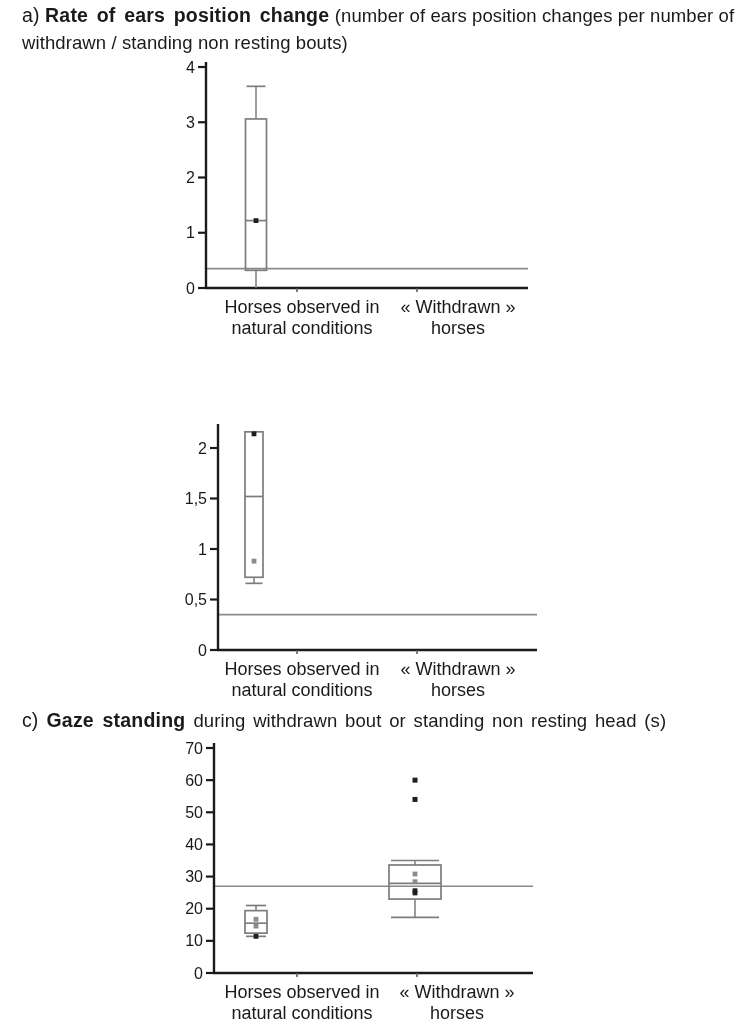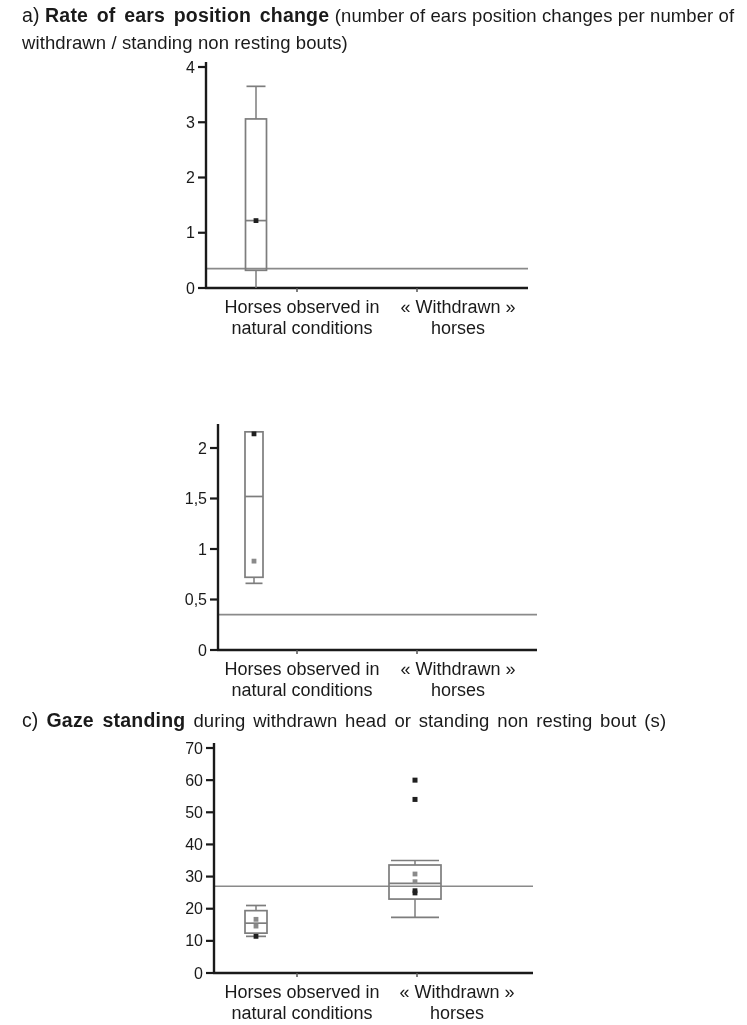--- a/index.html
+++ b/index.html
@@ -74,21 +74,21 @@
       <rect x="251.6" y="152.72" width="4.8" height="4.8" fill="#8a8a8a"></rect>
       <text x="302" y="269" text-anchor="middle" font-size="18px" fill="#1a1a1a">Horses observed in</text>
       <text x="302" y="290" text-anchor="middle" font-size="18px" fill="#1a1a1a">natural conditions</text>
       <text x="458" y="269" text-anchor="middle" font-size="18px" fill="#1a1a1a">« Withdrawn »</text>
       <text x="458" y="290" text-anchor="middle" font-size="18px" fill="#1a1a1a">horses</text>
     </svg>
 
   <div class="fig-title nowrap" style="top:707px;">
     <span>c)</span>
     <b>Gaze standing</b>
-    <span class="sub">during withdrawn head or standing non resting bout (s)</span>
+    <span class="sub">during withdrawn bout or standing non resting head (s)</span>
   </div>
   <svg id="chart-c" width="747" height="292" viewBox="0 0 747 292" style="top: 733px;">
       <line x1="214" y1="153.21428571428567" x2="533" y2="153.21428571428567" stroke="#8a8a8a" stroke-width="1.6"></line>
       <line x1="214" y1="10" x2="214" y2="241" stroke="#1a1a1a" stroke-width="2.4"></line>
       <line x1="213" y1="240" x2="533" y2="240" stroke="#1a1a1a" stroke-width="2.6"></line>
       <line x1="206" y1="240" x2="213" y2="240" stroke="#1a1a1a" stroke-width="2.2"></line>
       <text x="203" y="245.5" text-anchor="end" font-size="16px" fill="#1a1a1a">0</text>
       <line x1="206" y1="207.8571428571429" x2="213" y2="207.8571428571429" stroke="#1a1a1a" stroke-width="2.2"></line>
       <text x="203" y="213.3571428571429" text-anchor="end" font-size="16px" fill="#1a1a1a">10</text>
       <line x1="206" y1="175.71428571428567" x2="213" y2="175.71428571428567" stroke="#1a1a1a" stroke-width="2.2"></line>

